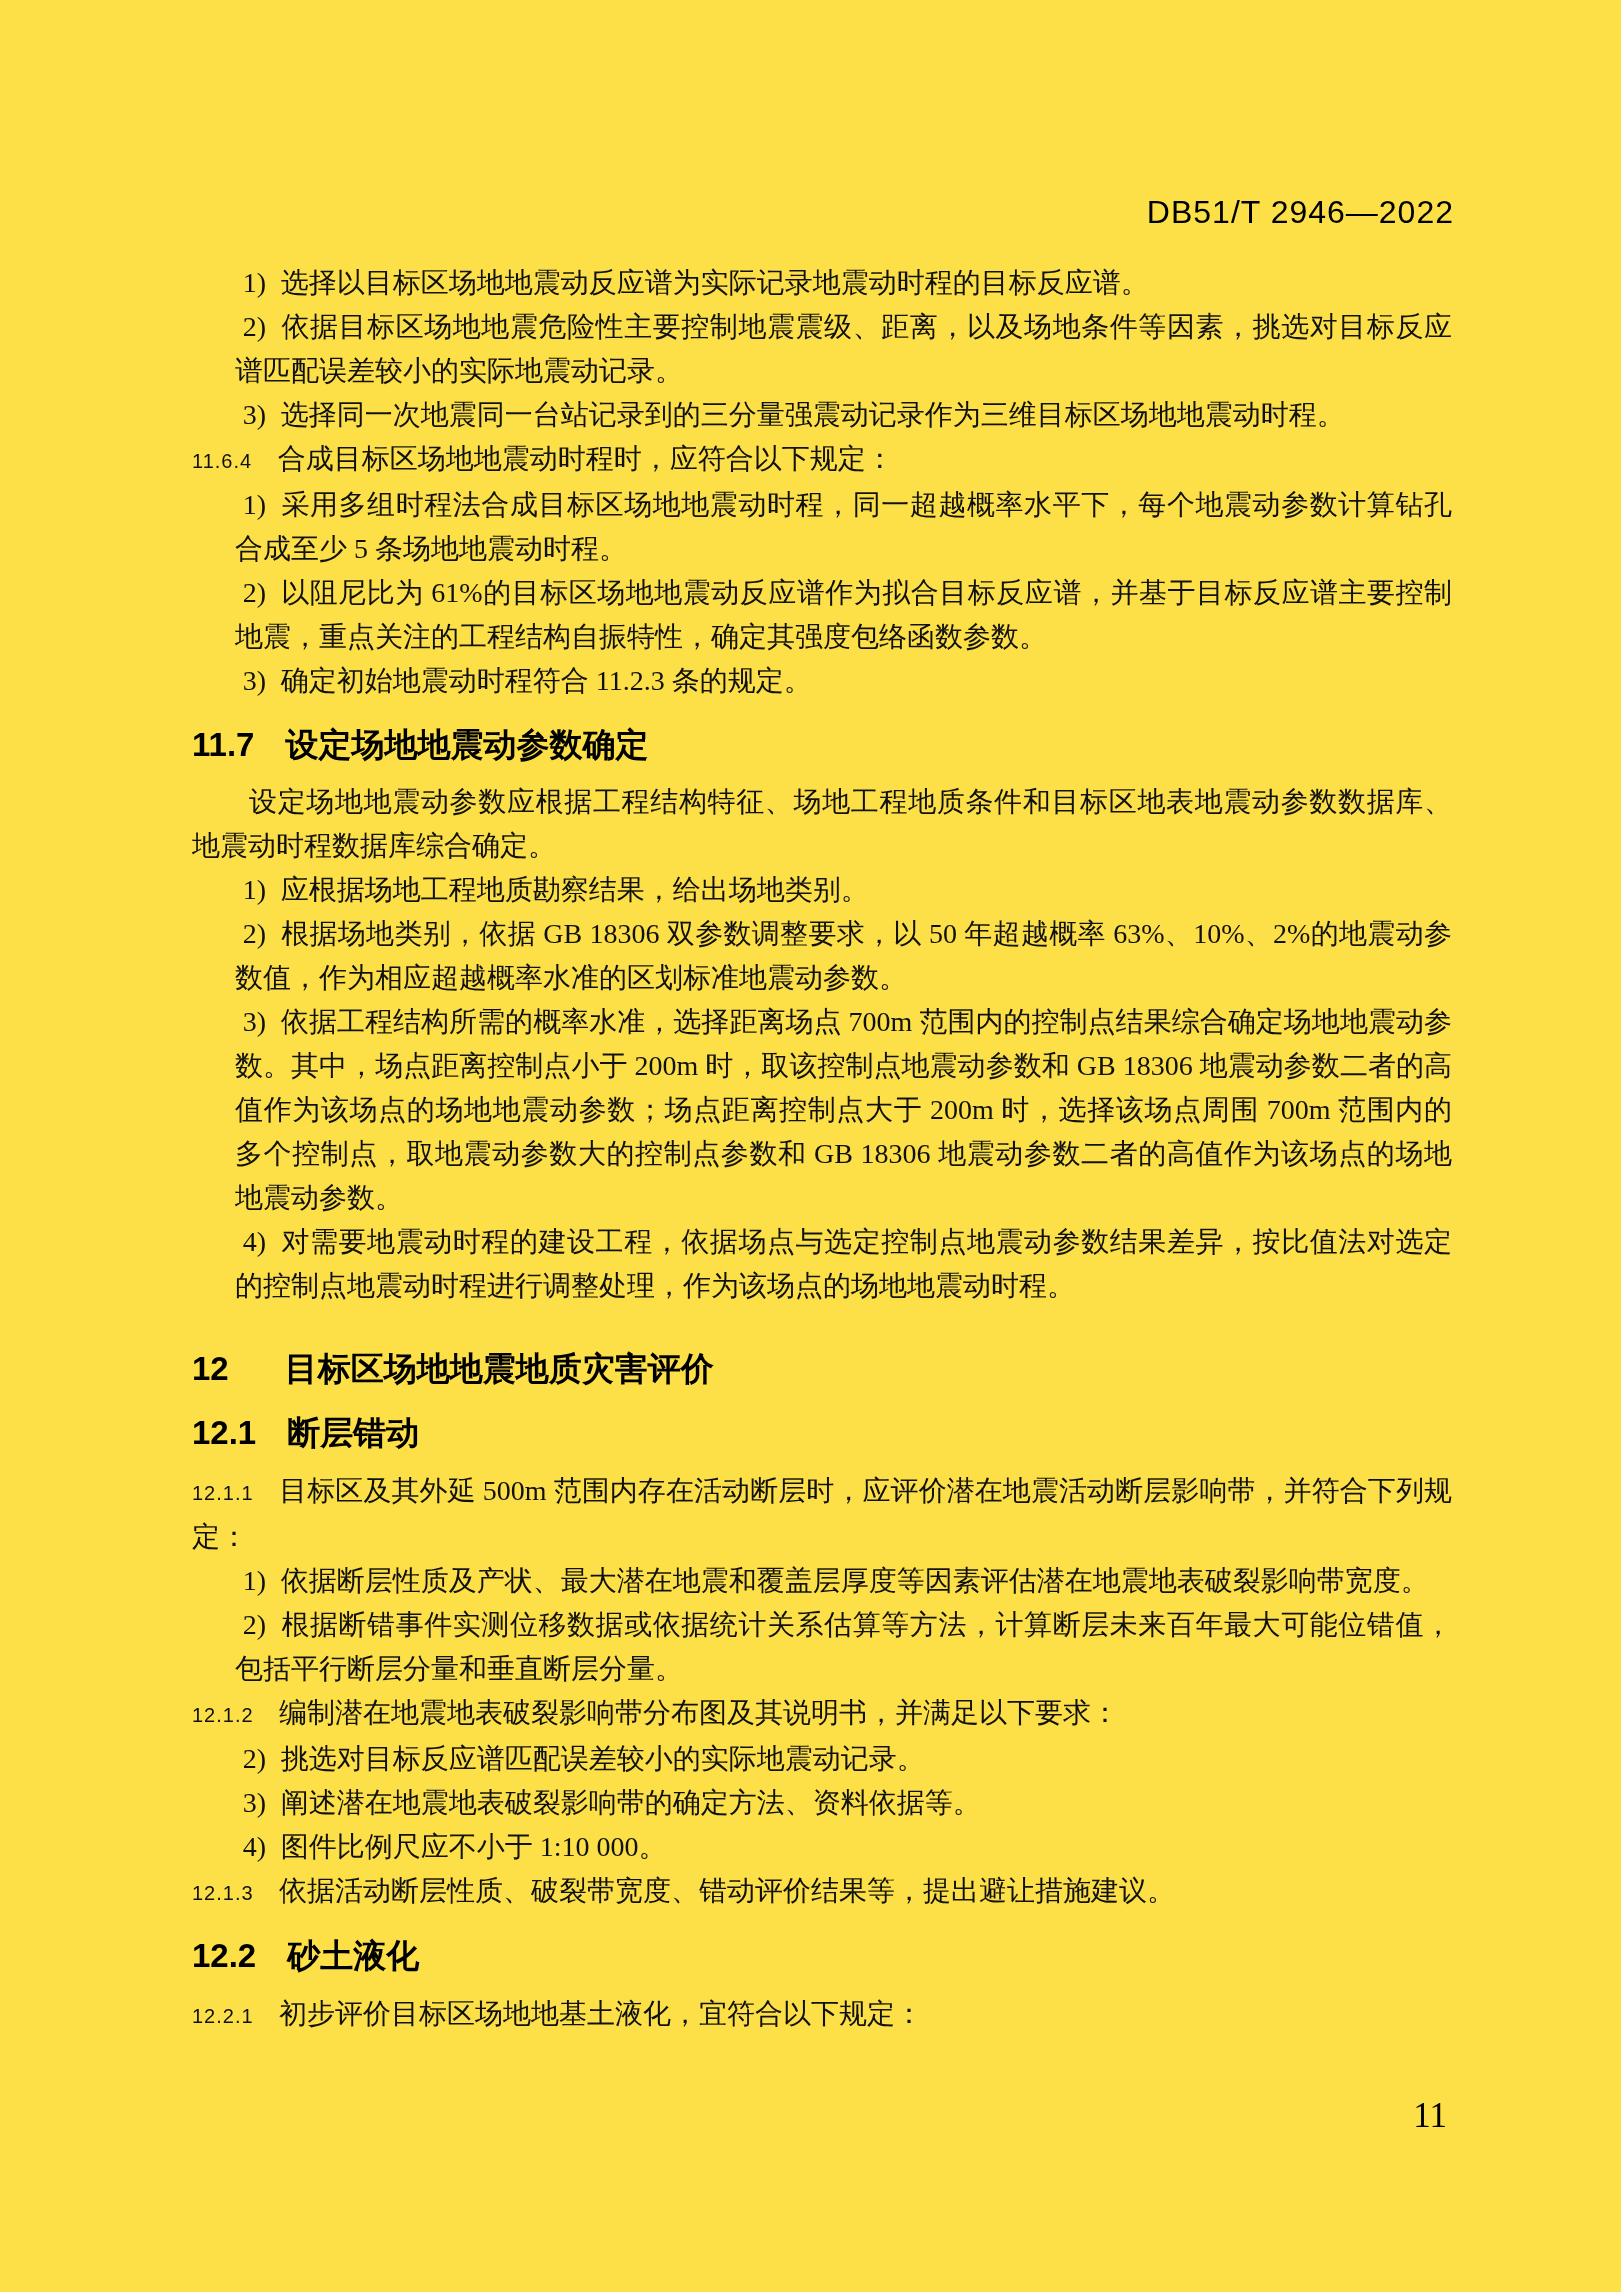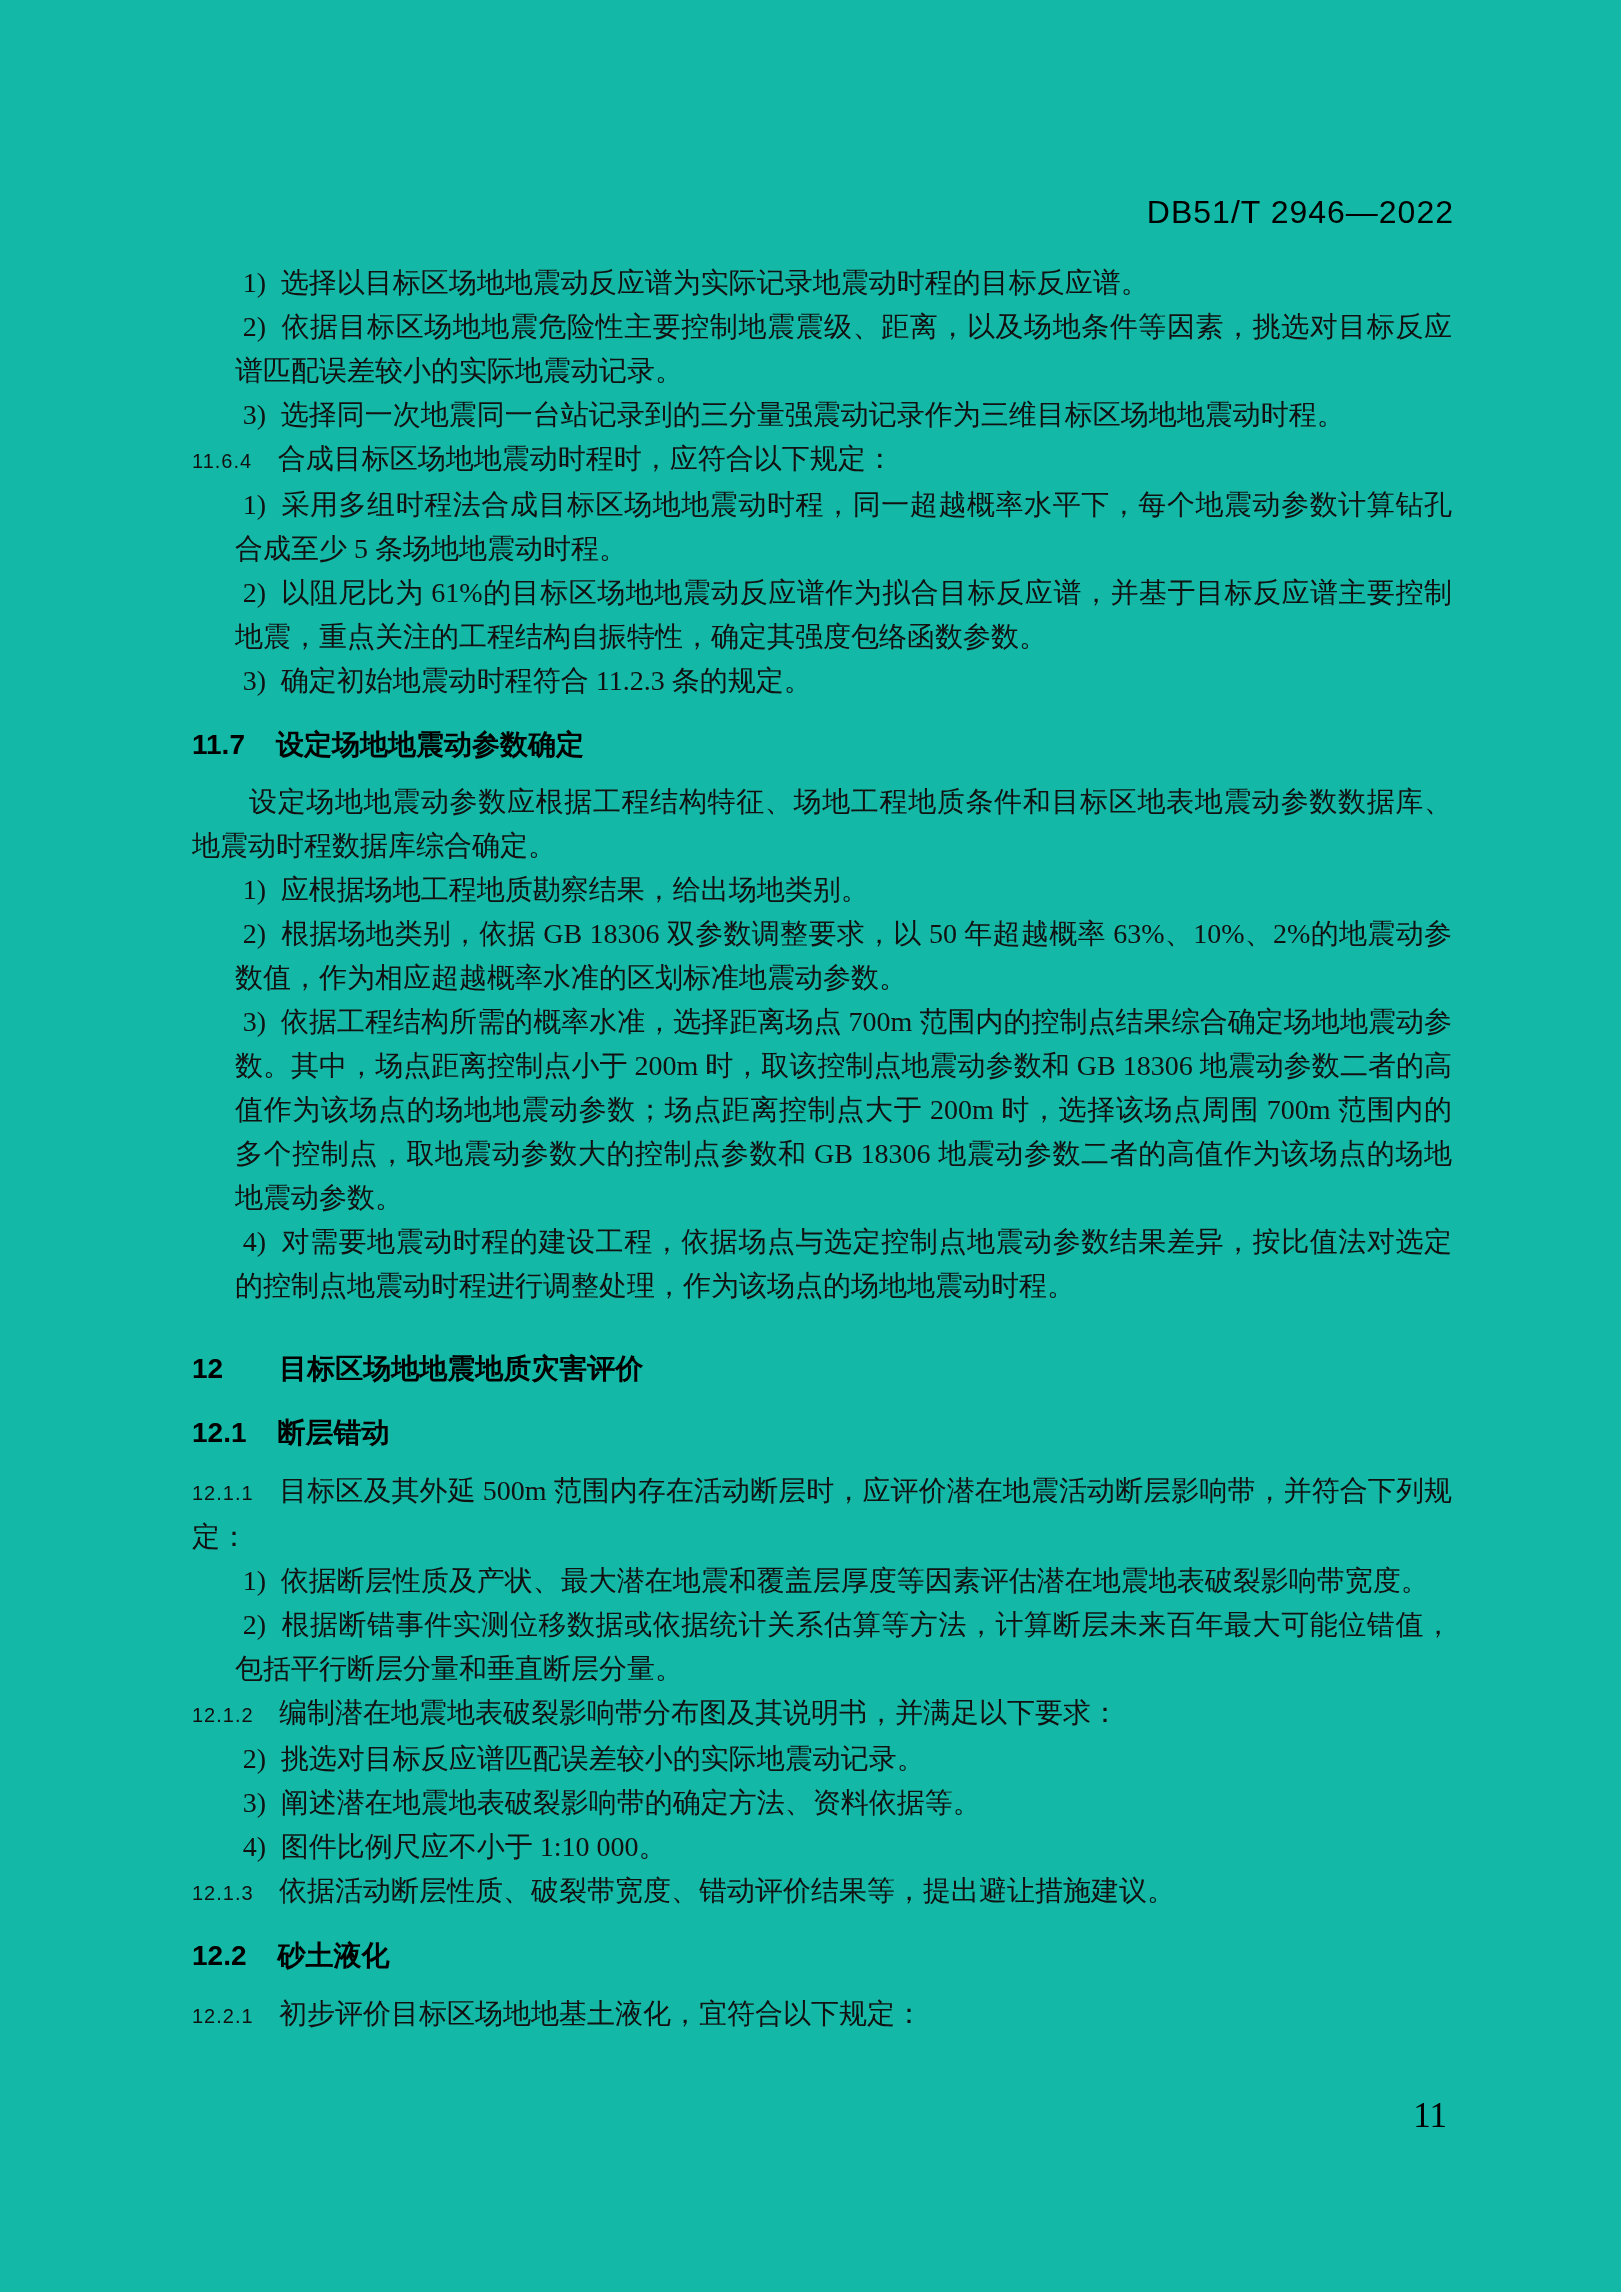--- a/index.html
+++ b/index.html
@@ -1,19 +1,19 @@
 <!DOCTYPE html>
 <html><head>
 <meta charset="utf-8">
 <style>
   html,body{margin:0;padding:0;background:#ffffff;}
   .page{
     position:relative;
     width:1621px;height:2293px;
-    background:#14b8a6;
+    background:#fde047;
     overflow:hidden;
     color:#111;
     font-family:"Liberation Serif","DejaVu Serif",serif;
   }
   .doc-header{
     position:absolute;
     top:194px;right:167px;
     font-family:"Liberation Sans","DejaVu Sans",sans-serif;
     font-size:32px;
     letter-spacing:1px;
@@ -38,21 +38,21 @@
   .li-num{margin-right:14.7px;}
   .clause-num{
     font-family:"Liberation Sans","DejaVu Sans",sans-serif;
     font-size:20px;
     margin-right:25.5px;
     letter-spacing:1px;
   }
   .h1,.h2{
     font-family:"Liberation Sans","DejaVu Sans",sans-serif;
     font-weight:600;
-    font-size:28px;
+    font-size:33px;
     line-height:44px;
     color:#000;
   }
   .h1{margin-top:39px !important;}
   .h2{margin-top:19.6px !important;margin-bottom:13.7px !important;}
   .h1 .h-num{margin-right:56px;font-weight:700;}
   .h2 .h-num{margin-right:31px;font-weight:600;}
   .page-footer{
     position:absolute;
     top:2096px;right:174px;

